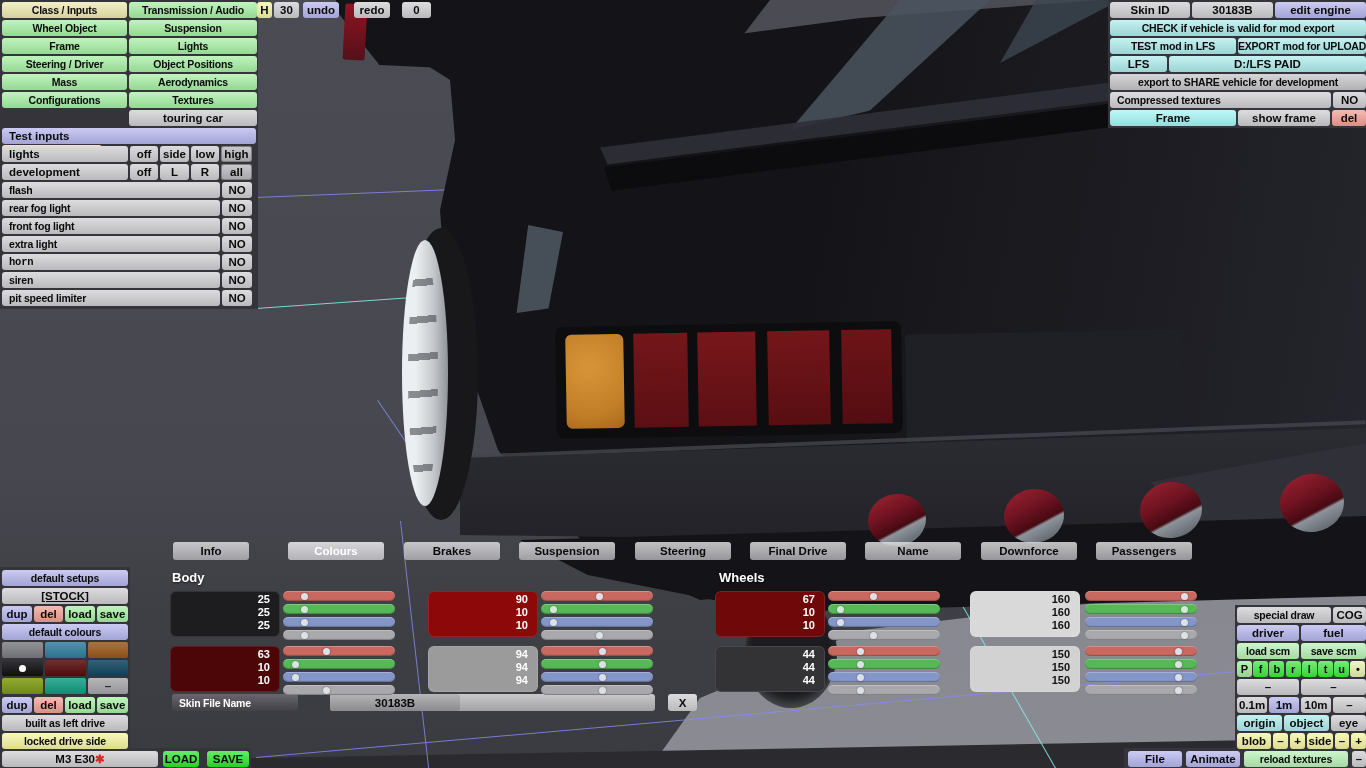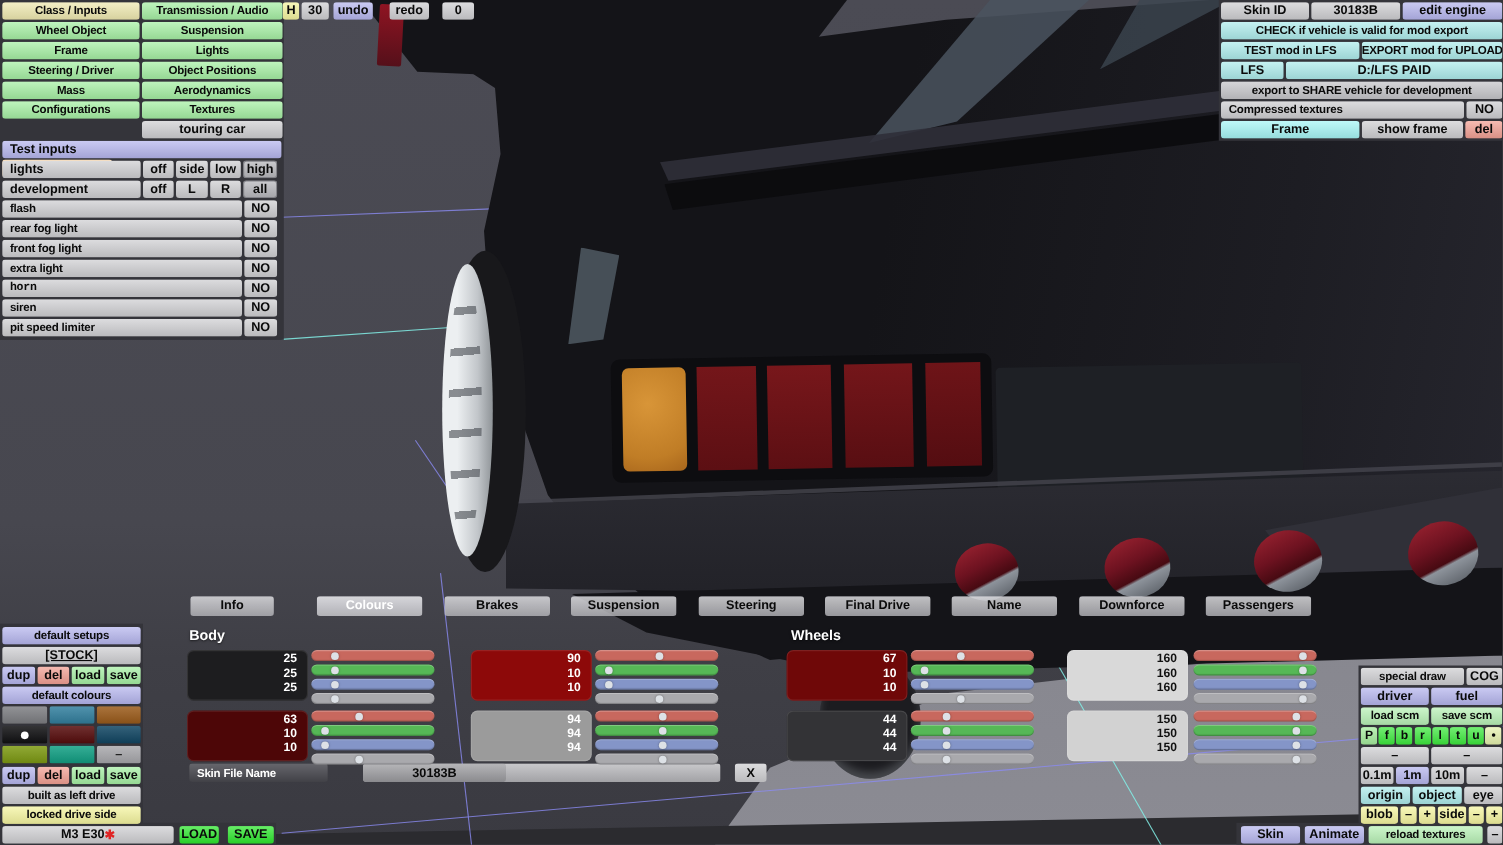--- a/index.html
+++ b/index.html
@@ -154,21 +154,21 @@
   <div class="b lav ui sm" style="left:2px;top:624px;width:126px;">default colours</div>
   <div class="b grey ui sm" style="left:2px;top:715px;width:126px;">built as left drive</div>
   <div class="b yellow ui sm" style="left:2px;top:733px;width:126px;">locked drive side</div>
 
   <div class="b grey ui" style="left:2px;top:751px;width:156px;">
     <span>M3 E30</span>
       <span class="star">✱</span>
   </div>
   <div class="b bgreen ui" style="left:163px;top:751px;width:36px;">LOAD</div>
   <div class="b bgreen ui" style="left:207px;top:751px;width:42px;">SAVE</div>
-  <div class="b lav ui" style="left:1128px;top:751px;width:54px;">Skin</div>
+  <div class="b lav ui" style="left:1128px;top:751px;width:54px;">File</div>
   <div class="b lav ui" style="left:1186px;top:751px;width:54px;">Animate</div>
   <div class="b pgreen ui sm" style="left:1244px;top:751px;width:104px;">reload textures</div>
   <div class="b grey ui" style="left:1352px;top:751px;width:14px;">–</div>
 
   <div class="b grey ui sm" style="left:1237px;top:607px;width:94px;">special draw</div>
   <div class="b grey ui" style="left:1333px;top:607px;width:33px;">COG</div>
   <div class="b lav ui" style="left:1237px;top:625px;width:62px;">driver</div>
   <div class="b lav ui" style="left:1301px;top:625px;width:65px;">fuel</div>
   <div class="b pgreen ui sm" style="left:1237px;top:643px;width:62px;">load scm</div>
   <div class="b pgreen ui sm" style="left:1301px;top:643px;width:65px;">save scm</div>

